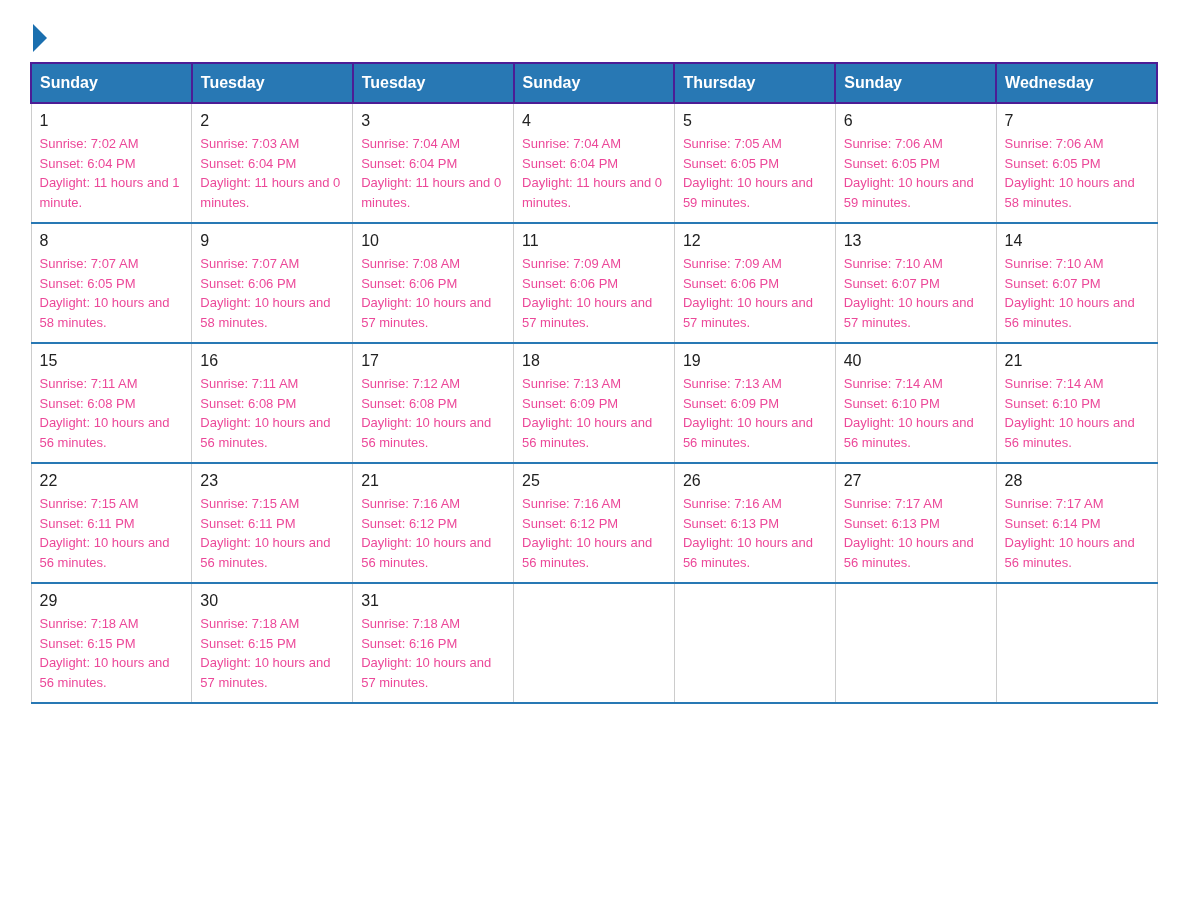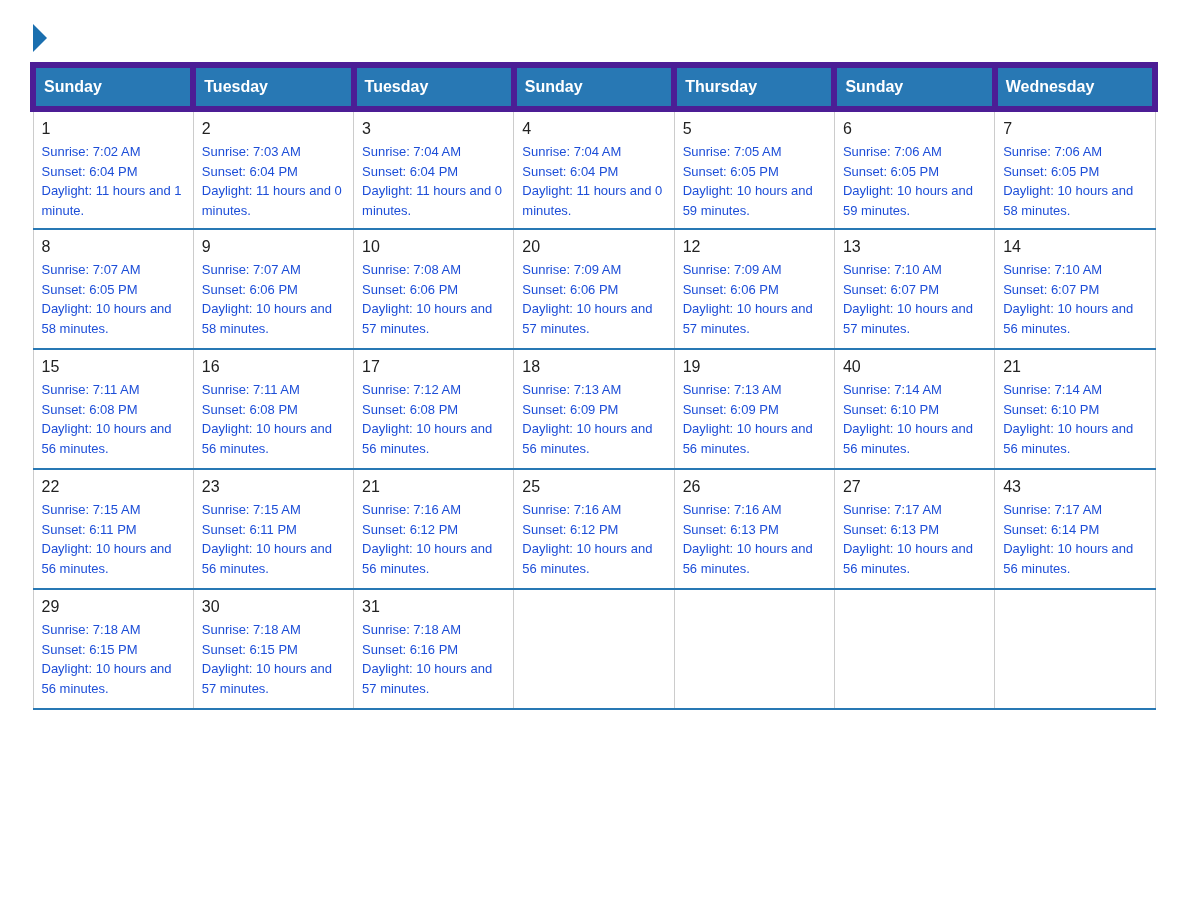--- a/index.html
+++ b/index.html
@@ -66,21 +66,21 @@
       border-collapse: collapse;
       table-layout: fixed;
     }
     thead tr th {
       background-color: #2878b4;
       color: #fff;
       font-size: 16px;
       font-weight: bold;
       padding: 10px 8px;
       text-align: left;
-      border: 6px solid #4c1d95;
+      border: 2px solid #4c1d95;
     }
     tbody tr td {
       vertical-align: top;
       padding: 8px 8px;
       border: 1px solid #ccc;
       font-size: 13px;
       color: #222;
       min-height: 100px;
       height: 120px;
     }
@@ -89,21 +89,21 @@
     }
     .day-num {
       font-size: 16px;
       font-weight: normal;
       margin-bottom: 4px;
       display: block;
     }
     .day-info {
       font-size: 13px;
       line-height: 1.5;
-      color: #1d4ed8;
+      color: #ec4899;
     }
     .empty-cell {
       background: #fff;
     }
   </style>
 </head>
 <body>
 
 <div class="header">
   <div class="logo">
@@ -169,21 +169,21 @@
         </td>
         <td>
           <span class="day-num">9</span>
 <div class="day-info">Sunrise: 7:07 AM<br>Sunset: 6:06 PM<br>Daylight: 10 hours and 58 minutes.</div>
         </td>
         <td>
           <span class="day-num">10</span>
 <div class="day-info">Sunrise: 7:08 AM<br>Sunset: 6:06 PM<br>Daylight: 10 hours and 57 minutes.</div>
         </td>
         <td>
-          <span class="day-num">20</span>
+          <span class="day-num">11</span>
 <div class="day-info">Sunrise: 7:09 AM<br>Sunset: 6:06 PM<br>Daylight: 10 hours and 57 minutes.</div>
         </td>
         <td>
           <span class="day-num">12</span>
 <div class="day-info">Sunrise: 7:09 AM<br>Sunset: 6:06 PM<br>Daylight: 10 hours and 57 minutes.</div>
         </td>
         <td>
           <span class="day-num">13</span>
 <div class="day-info">Sunrise: 7:10 AM<br>Sunset: 6:07 PM<br>Daylight: 10 hours and 57 minutes.</div>
         </td>
@@ -241,21 +241,21 @@
         </td>
         <td>
           <span class="day-num">26</span>
 <div class="day-info">Sunrise: 7:16 AM<br>Sunset: 6:13 PM<br>Daylight: 10 hours and 56 minutes.</div>
         </td>
         <td>
           <span class="day-num">27</span>
 <div class="day-info">Sunrise: 7:17 AM<br>Sunset: 6:13 PM<br>Daylight: 10 hours and 56 minutes.</div>
         </td>
         <td>
-          <span class="day-num">43</span>
+          <span class="day-num">28</span>
 <div class="day-info">Sunrise: 7:17 AM<br>Sunset: 6:14 PM<br>Daylight: 10 hours and 56 minutes.</div>
         </td>
       </tr>
       <tr>
         <td>
           <span class="day-num">29</span>
 <div class="day-info">Sunrise: 7:18 AM<br>Sunset: 6:15 PM<br>Daylight: 10 hours and 56 minutes.</div>
         </td>
         <td>
           <span class="day-num">30</span>

